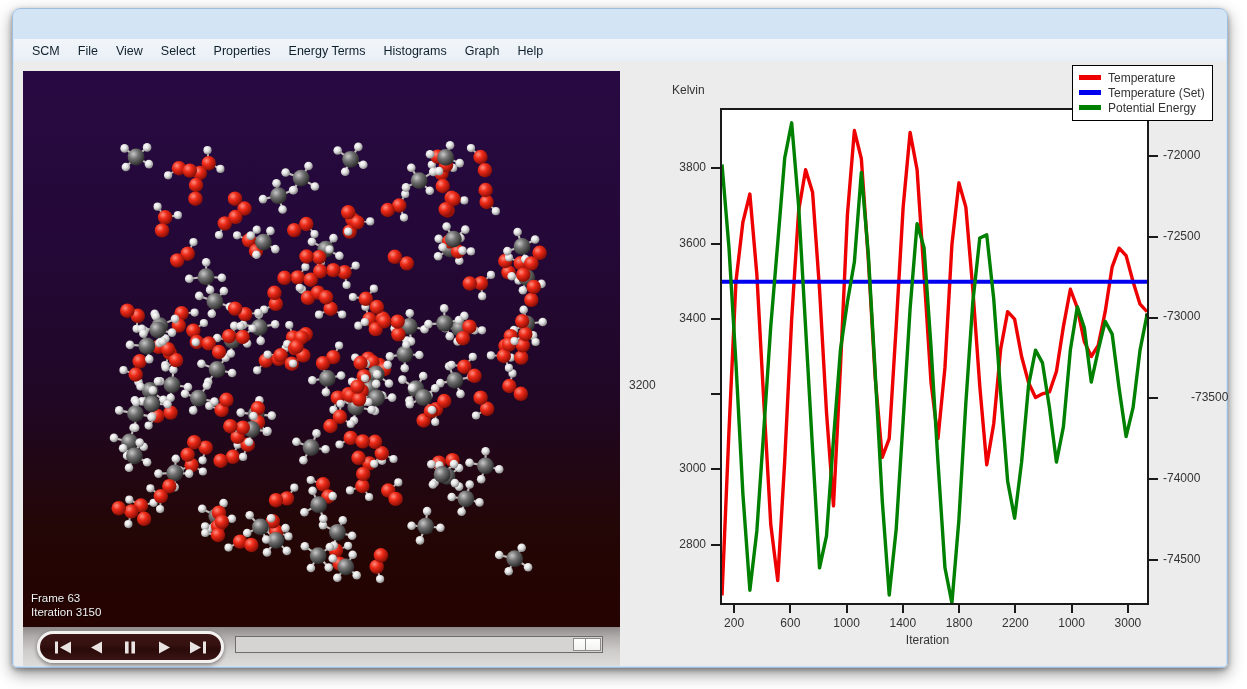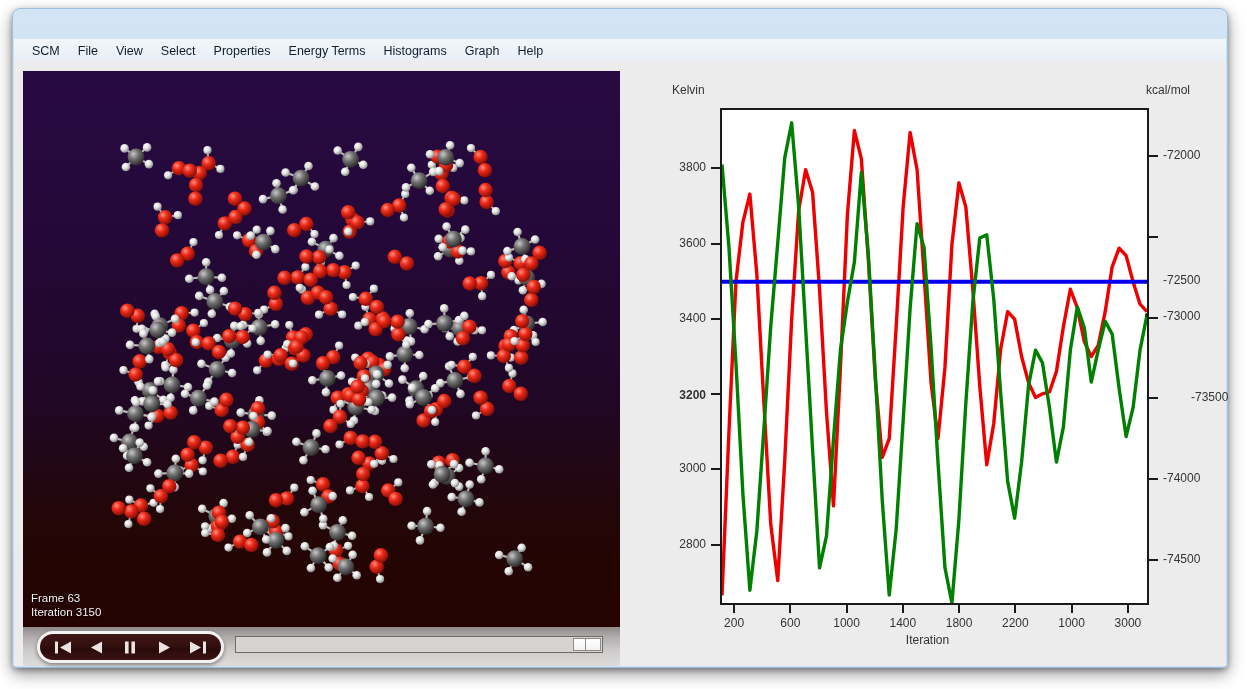--- a/index.html
+++ b/index.html
@@ -1347,31 +1347,31 @@
         <div class="axis-title unit-left">Kelvin</div>
         <div class="axis-title unit-right">kcal/mol</div>
         <div class="axis-title xlabel">Iteration</div>
 
         <div id="axis-layer">
             <div class="tick-mark" style="left: 82px; top: 482.758px; width: 9px; height: 2px;"></div>
             <div class="tick-label" style="left: 0px; top: 475.758px; width: 77px; text-align: right;">2800</div>
             <div class="tick-mark" style="left: 82px; top: 407.455px; width: 9px; height: 2px;"></div>
             <div class="tick-label" style="left: 0px; top: 400.455px; width: 77px; text-align: right;">3000</div>
             <div class="tick-mark" style="left: 82px; top: 332.152px; width: 9px; height: 2px;"></div>
-            <div class="tick-label" style="left: 0px; top: 327px; width: 77px; text-align: right; font-weight: bold;">3200</div>
+            <div class="tick-label" style="left: 0px; top: 317px; width: 77px; ">3200</div>
             <div class="tick-mark" style="left: 82px; top: 256.848px; width: 9px; height: 2px;"></div>
             <div class="tick-label" style="left: 0px; top: 249.848px; width: 77px; text-align: right;">3400</div>
             <div class="tick-mark" style="left: 82px; top: 181.545px; width: 9px; height: 2px;"></div>
             <div class="tick-label" style="left: 0px; top: 174.545px; width: 77px; text-align: right;">3600</div>
             <div class="tick-mark" style="left: 82px; top: 106.242px; width: 9px; height: 2px;"></div>
             <div class="tick-label" style="left: 0px; top: 99.2424px; width: 77px; text-align: right;">3800</div>
             <div class="tick-mark" style="left: 520px; top: 94.4091px; width: 9px; height: 2px;"></div>
             <div class="tick-label" style="left: 534px; top: 87.4091px;">-72000</div>
             <div class="tick-mark" style="left: 520px; top: 175.091px; width: 9px; height: 2px;"></div>
-            <div class="tick-label" style="left: 534px; top: 168.091px; margin-top: 44px;">-72500</div>
+            <div class="tick-label" style="left: 534px; top: 168.091px;">-72500</div>
             <div class="tick-mark" style="left: 520px; top: 255.773px; width: 9px; height: 2px;"></div>
             <div class="tick-label" style="left: 534px; top: 248px;">-73000</div>
             <div class="tick-mark" style="left: 520px; top: 336.455px; width: 9px; height: 2px;"></div>
             <div class="tick-label" style="left: 534px; top: 329.455px; margin-left: 28px;">-73500</div>
             <div class="tick-mark" style="left: 520px; top: 417.136px; width: 9px; height: 2px;"></div>
             <div class="tick-label" style="left: 534px; top: 410.136px;">-74000</div>
             <div class="tick-mark" style="left: 520px; top: 497.818px; width: 9px; height: 2px;"></div>
             <div class="tick-label" style="left: 534px; top: 490.818px;">-74500</div>
             <div class="tick-mark" style="left: 104.066px; top: 544px; width: 2px; height: 8px;"></div>
             <div class="tick-label" style="left: 75.0656px; top: 555px; width: 60px; text-align: center;">200</div>
@@ -1395,17 +1395,31 @@
           <svg class="plot-svg" viewBox="0 0 425 493" preserveAspectRatio="none">
             <g id="series-layer">
                 <path d="M0.00 485.53 L6.97 321.20 L13.93 171.80 L20.90 112.05 L27.87 84.03 L34.84 164.33 L41.80 291.32 L48.77 414.57 L55.74 470.59 L62.70 351.08 L69.67 209.15 L76.64 100.84 L83.61 59.76 L90.57 82.17 L97.54 179.27 L104.51 302.52 L111.48 395.89 L118.44 257.70 L125.41 104.58 L132.38 20.54 L139.34 48.55 L146.31 149.39 L153.28 268.91 L160.25 347.34 L167.21 328.67 L174.18 216.62 L181.15 97.11 L188.11 22.41 L195.08 59.76 L202.05 164.33 L209.02 272.64 L215.98 328.67 L222.95 257.70 L229.92 134.45 L236.89 72.83 L243.85 97.11 L250.82 179.27 L257.79 276.38 L264.75 354.81 L271.72 313.73 L278.69 239.03 L285.66 201.68 L292.62 209.15 L299.59 246.50 L306.56 272.64 L313.52 287.58 L320.49 283.85 L327.46 281.98 L334.43 261.44 L341.39 216.62 L348.36 179.27 L355.33 197.95 L362.30 231.56 L369.26 246.50 L376.23 235.30 L383.20 201.68 L390.16 156.86 L397.13 138.19 L404.10 145.66 L411.07 171.80 L418.03 194.21 L425.00 201.68" fill="none" stroke="#ee0000" stroke-width="3.4" vector-effect="non-scaling-stroke" stroke-linejoin="round"></path>
                 <path d="M0.00 171.80 L425.00 171.80" fill="none" stroke="#0000ee" stroke-width="4" vector-effect="non-scaling-stroke" stroke-linejoin="round"></path>
                 <path d="M0.00 54.42 L6.97 137.66 L13.93 252.90 L20.90 384.16 L27.87 480.19 L34.84 420.97 L41.80 320.13 L48.77 216.09 L55.74 132.85 L62.70 48.02 L69.67 12.81 L76.64 96.04 L83.61 217.69 L90.57 339.34 L97.54 457.79 L104.51 425.77 L111.48 329.73 L118.44 240.10 L125.41 192.08 L132.38 152.06 L139.34 62.43 L146.31 144.06 L153.28 264.11 L160.25 390.56 L167.21 485.00 L174.18 419.37 L181.15 310.53 L188.11 198.48 L195.08 113.65 L202.05 137.66 L209.02 236.90 L215.98 352.14 L222.95 457.79 L229.92 493.00 L236.89 409.77 L243.85 292.92 L250.82 192.08 L257.79 128.05 L264.75 124.85 L271.72 188.88 L278.69 283.31 L285.66 371.35 L292.62 408.17 L299.59 352.14 L306.56 275.31 L313.52 240.10 L320.49 252.90 L327.46 297.72 L334.43 352.14 L341.39 316.93 L348.36 240.10 L355.33 196.88 L362.30 217.69 L369.26 272.11 L376.23 240.10 L383.20 211.29 L390.16 224.09 L397.13 278.51 L404.10 326.53 L411.07 297.72 L418.03 240.10 L425.00 204.88" fill="none" stroke="#008000" stroke-width="3.4" vector-effect="non-scaling-stroke" stroke-linejoin="round"></path>
                 <circle cx="425" cy="204.88311688311688" r="2" fill="#004000"></circle>
               </g>
           </svg>
         </div>
 
+        <div class="legend">
+          <div class="legend-row">
+            <div class="legend-swatch" style="background:#ee0000"></div>
+            <div class="legend-label">Temperature</div>
+          </div>
+          <div class="legend-row">
+            <div class="legend-swatch" style="background:#0000ee"></div>
+            <div class="legend-label">Temperature (Set)</div>
+          </div>
+          <div class="legend-row">
+            <div class="legend-swatch" style="background:#008000"></div>
+            <div class="legend-label">Potential Energy</div>
+          </div>
+        </div>
 
       </div>
     </div>
   </div>
 </div>
 
 </body></html>

